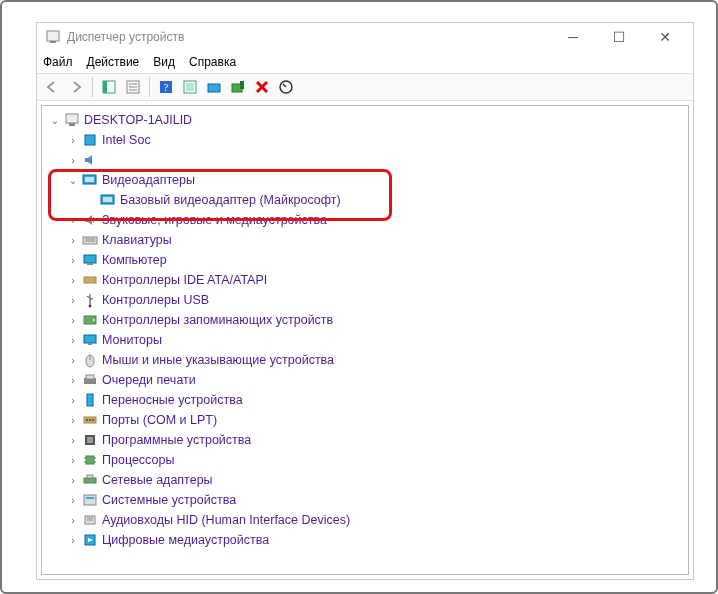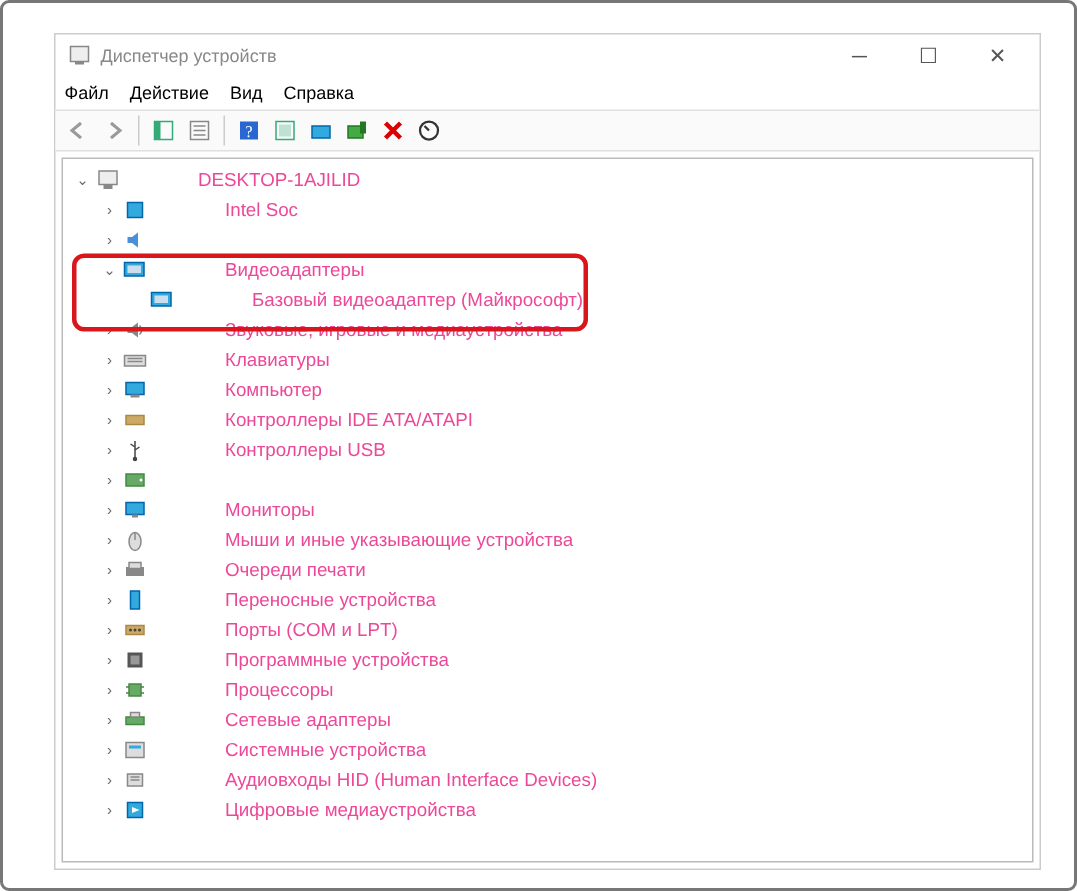--- a/index.html
+++ b/index.html
@@ -25,21 +25,21 @@
   .menubar span { cursor:default; }
   .toolbar { height:28px; border-top:1px solid #e0e0e0; border-bottom:1px solid #e0e0e0; display:flex; align-items:center; padding:0 4px; gap:2px; background:#fafafa;}
   .tbtn { width:22px; height:22px; display:inline-flex; align-items:center; justify-content:center; border:1px solid transparent;}
   .tsep { width:1px; height:20px; background:#ccc; margin:0 3px;}
   .tree-wrap { flex:1; padding:4px 6px; border:1px solid #bbb; margin:4px; overflow:auto; background:#fff;}
   .node { display:flex; align-items:center; height:20px; white-space:nowrap;}
   .node .spacer { display:inline-block; width:18px; height:16px; flex-shrink:0;}
   .node .toggler { width:14px; text-align:center; color:#6a6a6a; font-size:10px; cursor:default; display:inline-block;}
   .node .toggler.blank { visibility:hidden;}
   .node .ico { width:16px; height:16px; margin:0 4px 0 2px; display:inline-flex; align-items:center; justify-content:center; flex-shrink:0;}
-  .node .lbl { font-size:12.5px; color:#ec4899;margin-left:48px;}
+  .node .lbl { font-size:12.5px; color:#4c1d95;}
   .highlight-box { position:absolute; border:3px solid #d8161b; border-radius:8px; pointer-events:none;}
   svg { display:block;}
 </style>
 </head>
 <body>
 
 <div class="window">
   <div class="titlebar">
     <span class="app-icon">
       <svg width="16" height="16">
@@ -247,20 +247,21 @@
 
     <div class="node">
       <span class="spacer"></span>
         <span class="toggler">›</span>
       <span class="ico">
           <svg width="16" height="16">
             <rect x="2" y="4" width="12" height="8" fill="#6a6" stroke="#484"></rect>
             <circle cx="12" cy="8" r="1" fill="#fff"></circle>
           </svg>
         </span>
+      <span class="lbl">Контроллеры запоминающих устройств</span>
     </div>
 
     <div class="node">
       <span class="spacer"></span>
         <span class="toggler">›</span>
       <span class="ico">
           <svg width="16" height="16">
             <rect x="2" y="3" width="12" height="8" fill="#3ad" stroke="#06a"></rect>
             <rect x="6" y="11" width="4" height="2" fill="#888"></rect>
           </svg>

